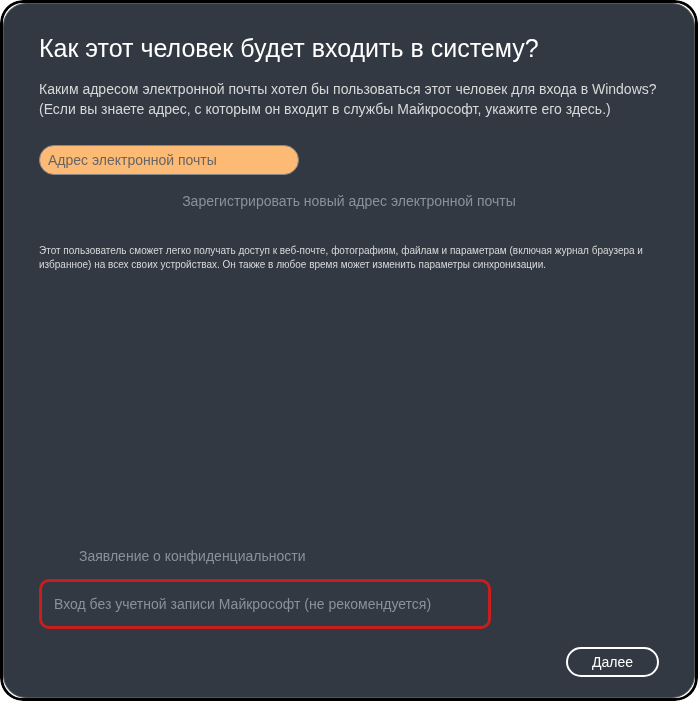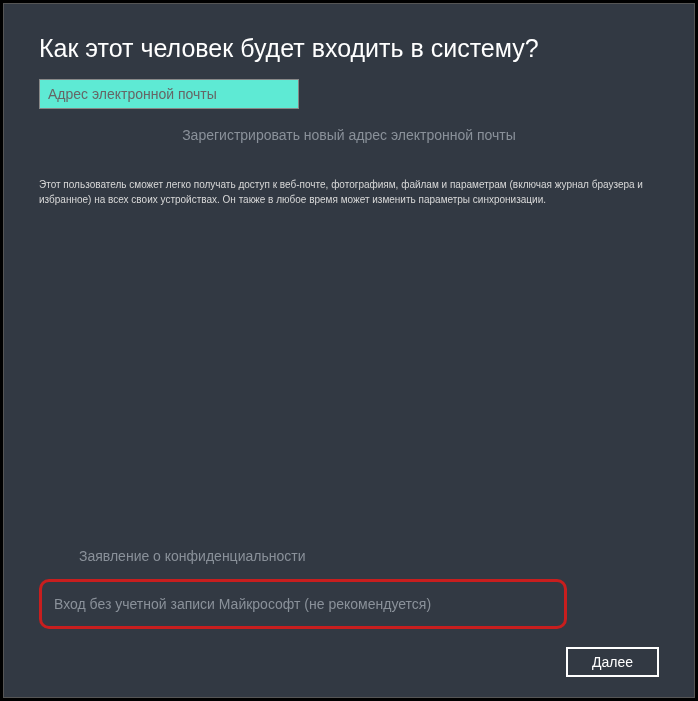--- a/index.html
+++ b/index.html
@@ -1,18 +1,19 @@
 <!DOCTYPE html>
 <html><head>
   <meta charset="utf-8">
   <style>
     * {
       margin: 0;
       padding: 0;
       box-sizing: border-box;
+      border-radius: 23px;
     }
     body {
       width: 698px;
       height: 701px;
       font-family: 'Segoe UI', Tahoma, sans-serif;
       background: #ffffff;
       overflow: hidden;
     }
     .outer-border {
       width: 698px;
@@ -39,21 +40,21 @@
     }
     .description {
       font-size: 14px;
       line-height: 1.45;
       color: #d8d8d8;
       margin-bottom: 25px;
     }
     .email-input {
       width: 260px;
       height: 30px;
-      background: #5eead4;
+      background: #fdba74;
       border: 1px solid #888;
       padding: 4px 8px;
       font-size: 14px;
       color: #555;
       outline: none;
       margin-bottom: 18px;
     }
     .email-input::placeholder {
       color: #666;
     }
@@ -77,21 +78,21 @@
       font-size: 14px;
       color: #8a919a;
       cursor: pointer;
       margin-bottom: 15px;
       margin-left: 40px;
     }
     .highlighted-option {
       border: 3px solid #c81e1e;
       border-radius: 10px;
       padding: 14px 12px;
-      width: 528px;
+      width: 452px;
       margin-bottom: 18px;
     }
     .link-no-account {
       font-size: 14px;
       color: #8a919a;
       cursor: pointer;
     }
     .button-bar {
       display: flex;
       justify-content: flex-end;
@@ -108,20 +109,21 @@
       cursor: pointer;
       padding: 0 15px;
     }
   </style>
 </head>
 <body>
 
 <div class="outer-border">
   <div class="dialog">
     <h1 class="title">Как этот человек будет входить в систему?</h1>
+    <p class="description">Каким адресом электронной почты хотел бы пользоваться этот человек для входа в Windows? (Если вы знаете адрес, с которым он входит в службы Майкрософт, укажите его здесь.)</p>
     <input type="text" class="email-input" placeholder="Адрес электронной почты" style="">
     <div class="link-register">Зарегистрировать новый адрес электронной почты</div>
     <p class="info-text">Этот пользователь сможет легко получать доступ к веб-почте, фотографиям, файлам и параметрам (включая журнал браузера и избранное) на всех своих устройствах. Он также в любое время может изменить параметры синхронизации.</p>
     <div class="spacer"></div>
     <div class="link-privacy">Заявление о конфиденциальности</div>
     <div class="highlighted-option">
       <div class="link-no-account">Вход без учетной записи Майкрософт (не рекомендуется)</div>
     </div>
     <div class="button-bar">
       <button class="btn">Далее</button>

